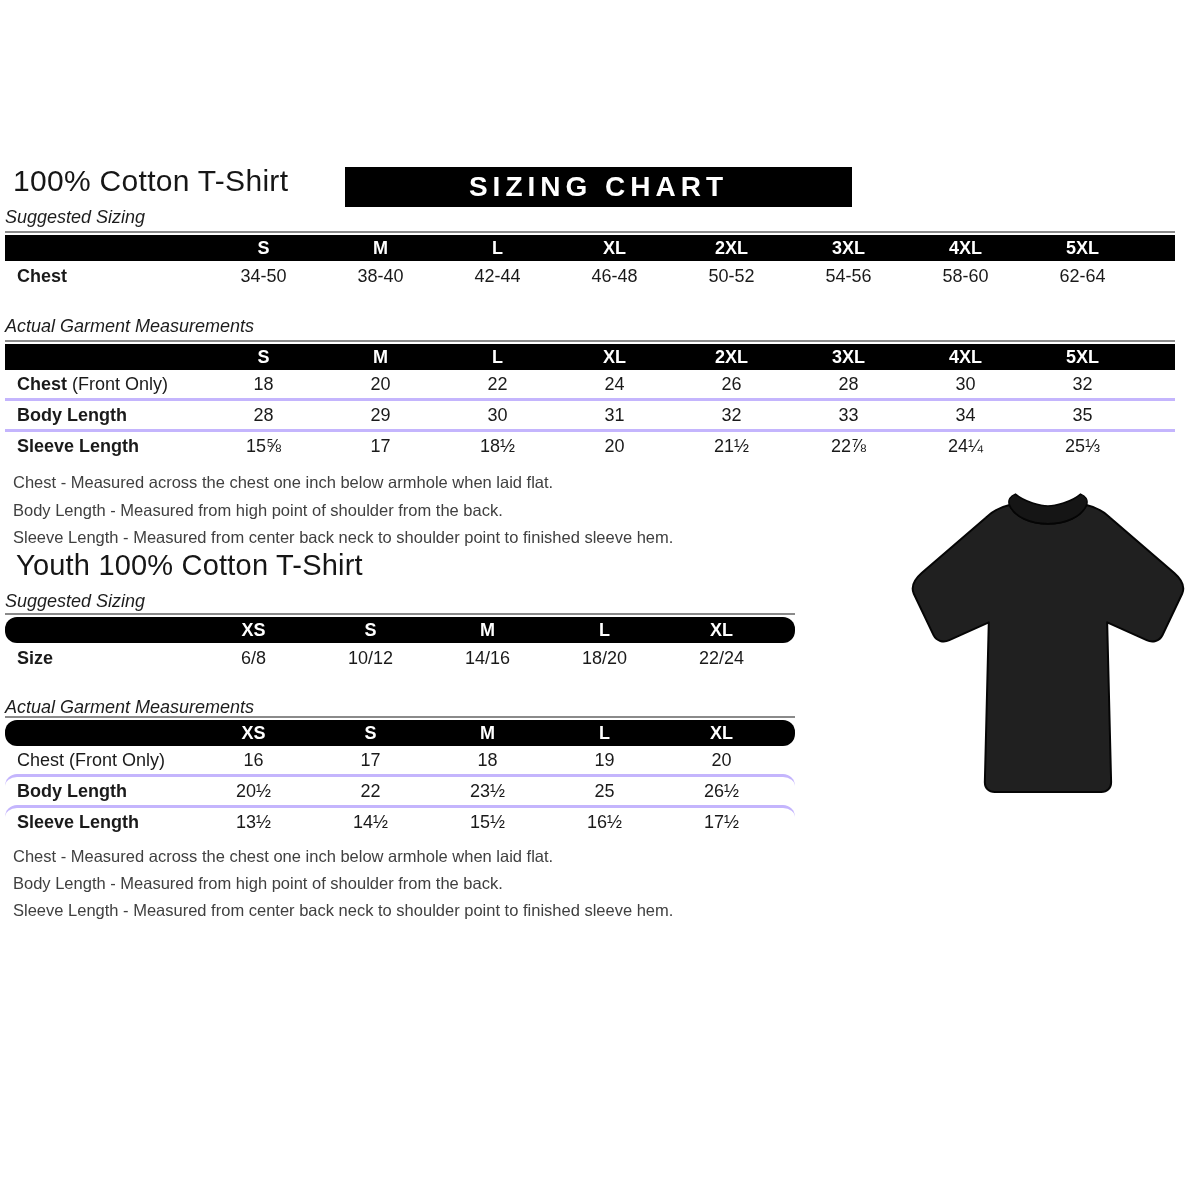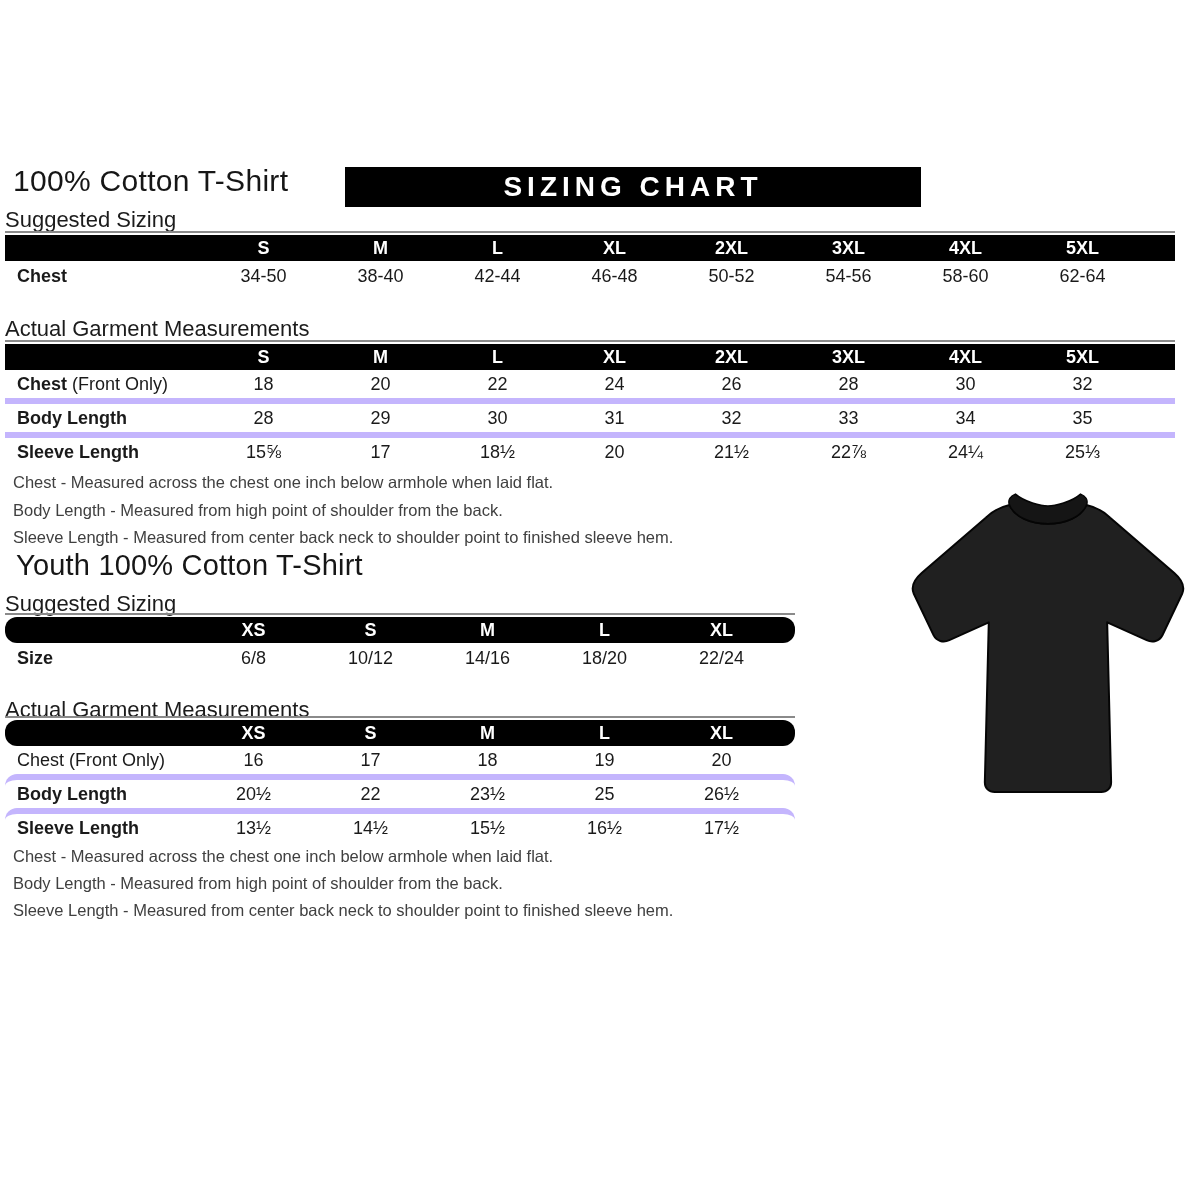--- a/index.html
+++ b/index.html
@@ -4,36 +4,36 @@
 <style>
   html,body{margin:0;padding:0;background:#fff;}
   #canvas{
     position:relative;width:1200px;height:1200px;background:#fff;
     font-family:"Liberation Sans",sans-serif;color:#111;overflow:hidden;
   }
   .title{position:absolute;font-weight:400;color:#161616;white-space:nowrap;}
   .t1{left:13px;top:164px;font-size:30px;letter-spacing:.3px;}
   .t2{left:4px;top:549px;font-size:29px;letter-spacing:.2px;margin-left:12px;}
   .banner{
-    position:absolute;left:345px;top:167px;width:576px;height:40px;
+    position:absolute;left:345px;top:167px;width:507px;height:40px;
     background:#000;color:#fff;text-align:center;line-height:40px;
     font-weight:700;font-size:28px;letter-spacing:5px;
   }
-  .slabel{position:absolute;font-size:22px;color:#1c1c1c;white-space:nowrap;}
+  .slabel{position:absolute;font-size:18px;color:#1c1c1c;white-space:nowrap;font-style:italic;}
   .sz-table{position:absolute;}
   .t-pre{height:2px;background:#8a8a8a;margin-bottom:2px;}
   .t-head{background:#000;height:26px;align-items:center;}
   .t-head,.t-row{display:grid;}
   .adult-t .t-head,.adult-t .t-row{grid-template-columns:200px repeat(8,117px);width:1170px;}
   .youth-t .t-head,.youth-t .t-row{grid-template-columns:190px repeat(5,117px);width:790px;border-radius:12px;}
   .hcell{color:#fff;font-weight:700;font-size:18px;text-align:center;}
   .t-row{align-items:center;font-size:18px;color:#1a1a1a;}
   .sugg .t-row{height:31px;}
   .measure .t-row{height:28px;}
-  .measure .t-row.rule{border-top:6px solid #c4b5fd;}
+  .measure .t-row.rule{border-top:3px solid #c4b5fd;}
   .rlabel{padding-left:12px;white-space:nowrap;}
   .rlabel .lb{font-weight:700;}
   .cell{text-align:center;}
   .notes{position:absolute;left:13px;font-size:16.5px;color:#404040;}
   .n1{top:469px;line-height:27.5px;}
   .n2{top:843px;line-height:27px;}
   .note-line{white-space:nowrap;}
   .shirt{position:absolute;left:898px;top:490px;width:296px;height:318px;}
 </style>
 </head>

